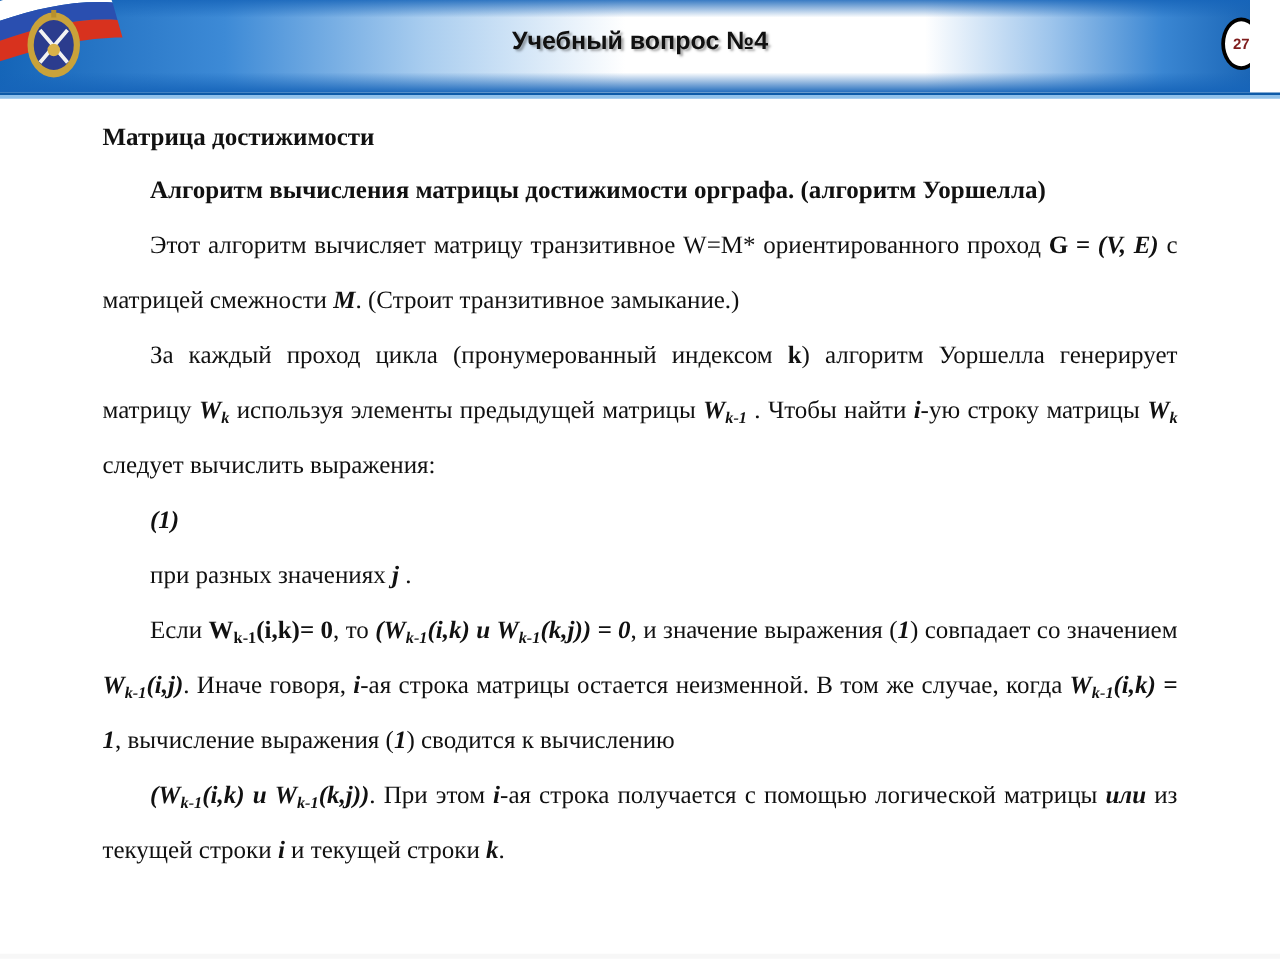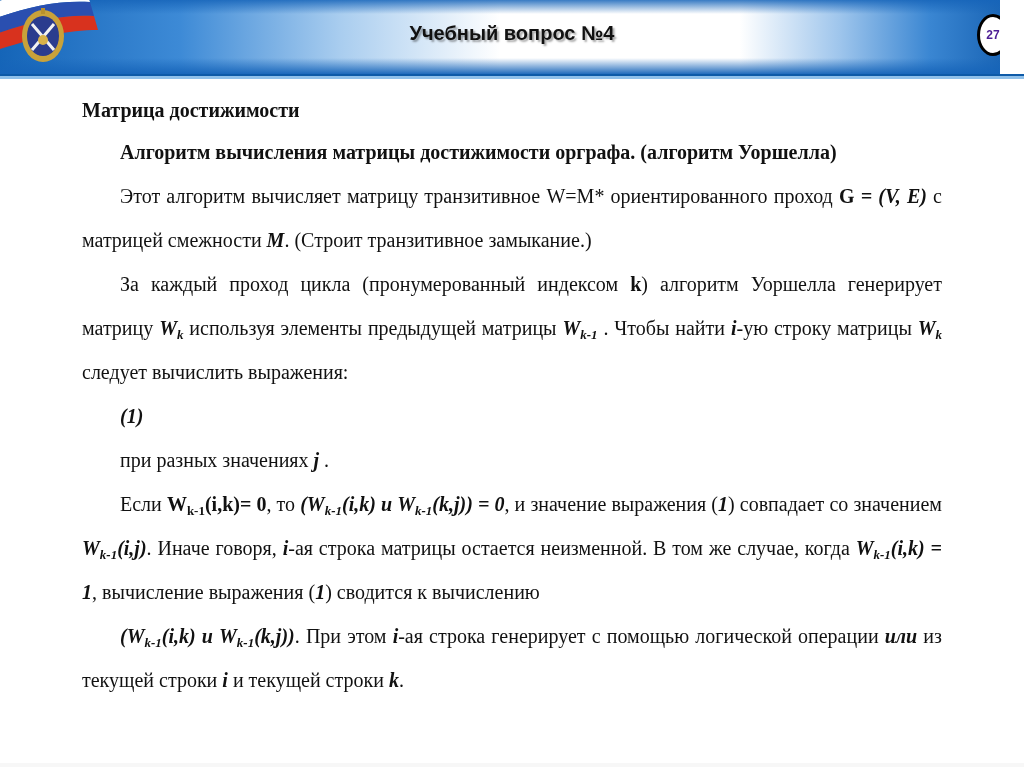--- a/index.html
+++ b/index.html
@@ -37,21 +37,21 @@
       position: absolute; left: 0; right: 0; top: 22px; text-align: center;
       font-family: "Liberation Sans", sans-serif; font-weight: bold; font-size: 20px;
       color: #111; z-index: 3;
       text-shadow: 2px 2px 2px rgba(0,0,0,0.35);
       padding-left: 24px;
     }
     .page-badge {
       position: absolute; left: 977px; top: 14px; width: 32px; height: 42px;
       border: 3px solid #000; border-radius: 50%; background: #fff; z-index: 3;
       display: flex; align-items: center; justify-content: center;
-      font-family: "Liberation Sans", sans-serif; font-weight: bold; font-size: 12px; color: #4c1d95;
+      font-family: "Liberation Sans", sans-serif; font-weight: bold; font-size: 12px; color: #7f1d1d;
       box-sizing: border-box;
     }
     .content {
       position: absolute; left: 82px; top: 90px; width: 860px;
       font-size: 20px; line-height: 44px;
     }
     .heading1 { font-weight: bold; line-height: 40px; }
     .p { text-indent: 38px; text-align: justify; text-align-last: left; margin: 0; }
     .formula { padding-left: 38px; display: flex; justify-content: space-between; padding-right: 90px; }
     .b { font-weight: bold; }
@@ -95,16 +95,16 @@
   <p class="p"><span>За каждый проход цикла (пронумерованный индексом </span><span class="b">k</span><span>) алгоритм Уоршелла генерирует матрицу </span><span class="bi"><span>W</span><sub>k</sub></span><span> используя элементы предыдущей матрицы </span><span class="bi"><span>W</span><sub>k-1</sub></span><span> . Чтобы найти </span><span class="bi">i</span><span>-ую строку матрицы </span><span class="bi"><span>W</span><sub>k</sub></span><span> следует вычислить выражения:</span></p>
 
   <div class="formula">
     <span class="bi">(1)</span>
   </div>
 
   <p class="p"><span>при разных значениях </span><span class="bi">j</span><span> .</span></p>
 
   <p class="p"><span>Если </span><span class="b"><span>W</span><sub>k-1</sub><span>(i,k)= 0</span></span><span>, то </span><span class="bi"><span>(W</span><sub>k-1</sub><span>(i,k) и W</span><sub>k-1</sub><span>(k,j)) = 0</span></span><span>, и значение выражения (</span><span class="bi">1</span><span>) совпадает со значением </span><span class="bi"><span>W</span><sub>k-1</sub><span>(i,j)</span></span><span>. Иначе говоря, </span><span class="bi">i</span><span>-ая строка матрицы остается неизменной. В том же случае, когда </span><span class="bi"><span>W</span><sub>k-1</sub><span>(i,k) = 1</span></span><span>, вычисление выражения (</span><span class="bi">1</span><span>) сводится к вычислению</span></p>
 
-  <p class="p"><span class="bi"><span>(W</span><sub>k-1</sub><span>(i,k)  и  W</span><sub>k-1</sub><span>(k,j))</span></span><span>. При этом </span><span class="bi">i</span><span>-ая строка генерирует с помощью логической операции </span><span class="bi">или</span><span> из текущей строки </span><span class="bi">i</span><span> и текущей строки </span><span class="bi">k</span><span>.</span></p>
+  <p class="p"><span class="bi"><span>(W</span><sub>k-1</sub><span>(i,k)  и  W</span><sub>k-1</sub><span>(k,j))</span></span><span>. При этом </span><span class="bi">i</span><span>-ая строка получается с помощью логической матрицы </span><span class="bi">или</span><span> из текущей строки </span><span class="bi">i</span><span> и текущей строки </span><span class="bi">k</span><span>.</span></p>
 </div>
 
 <div class="sliver"></div>
 
 </body></html>

